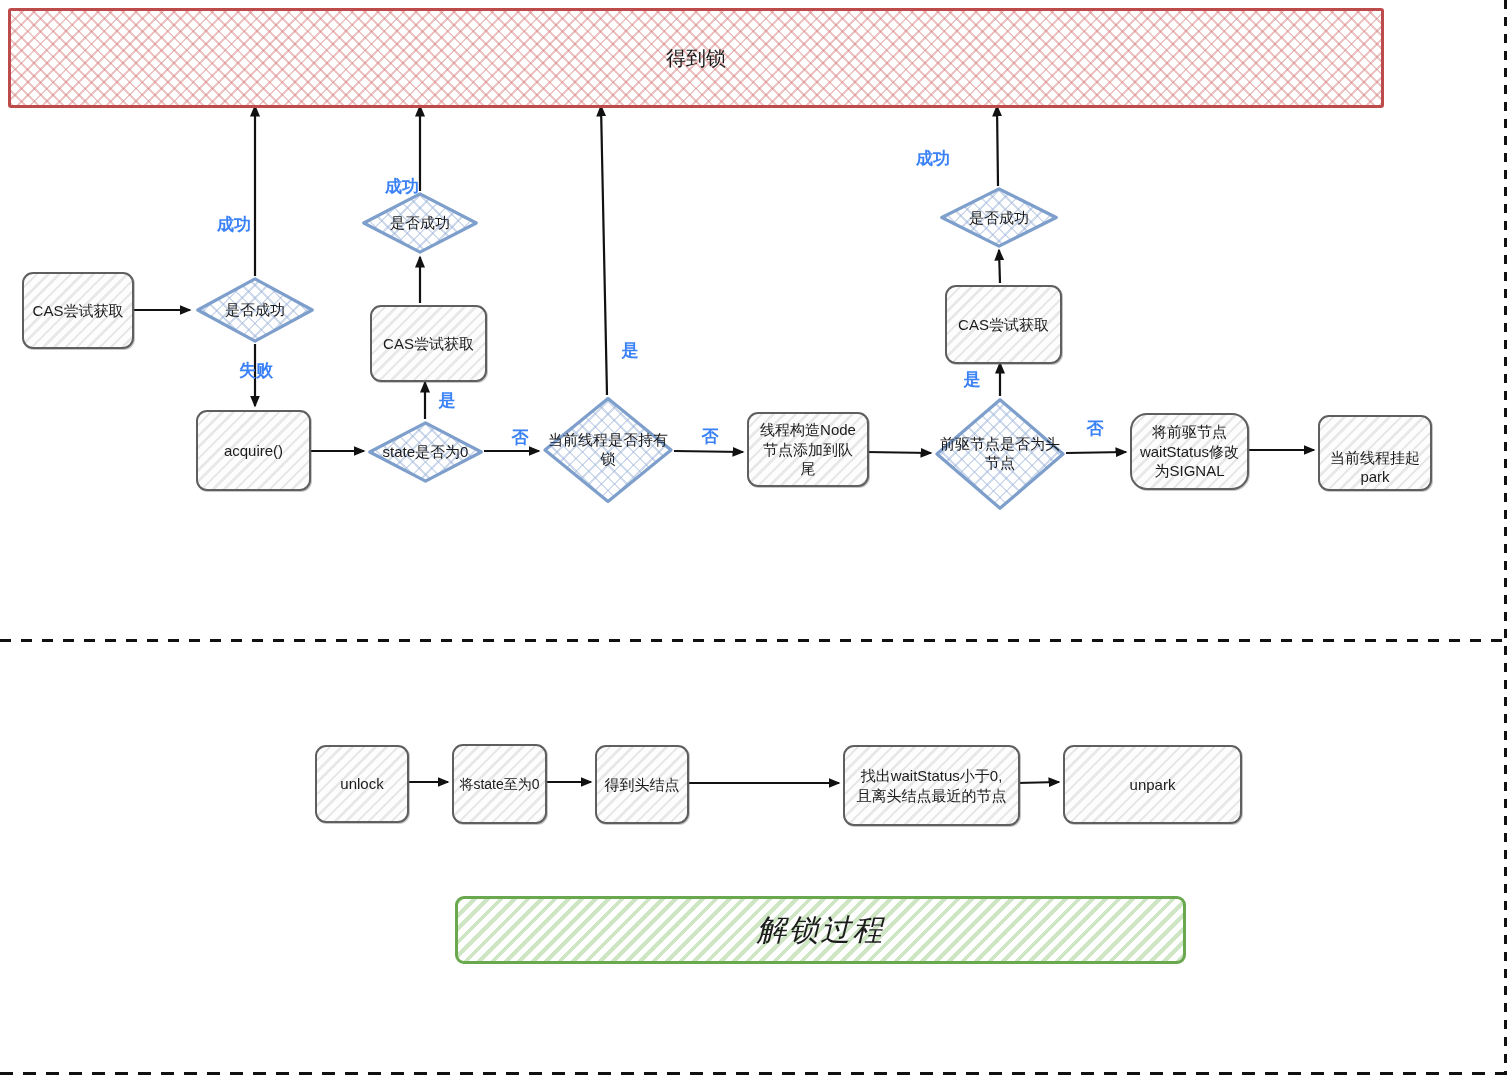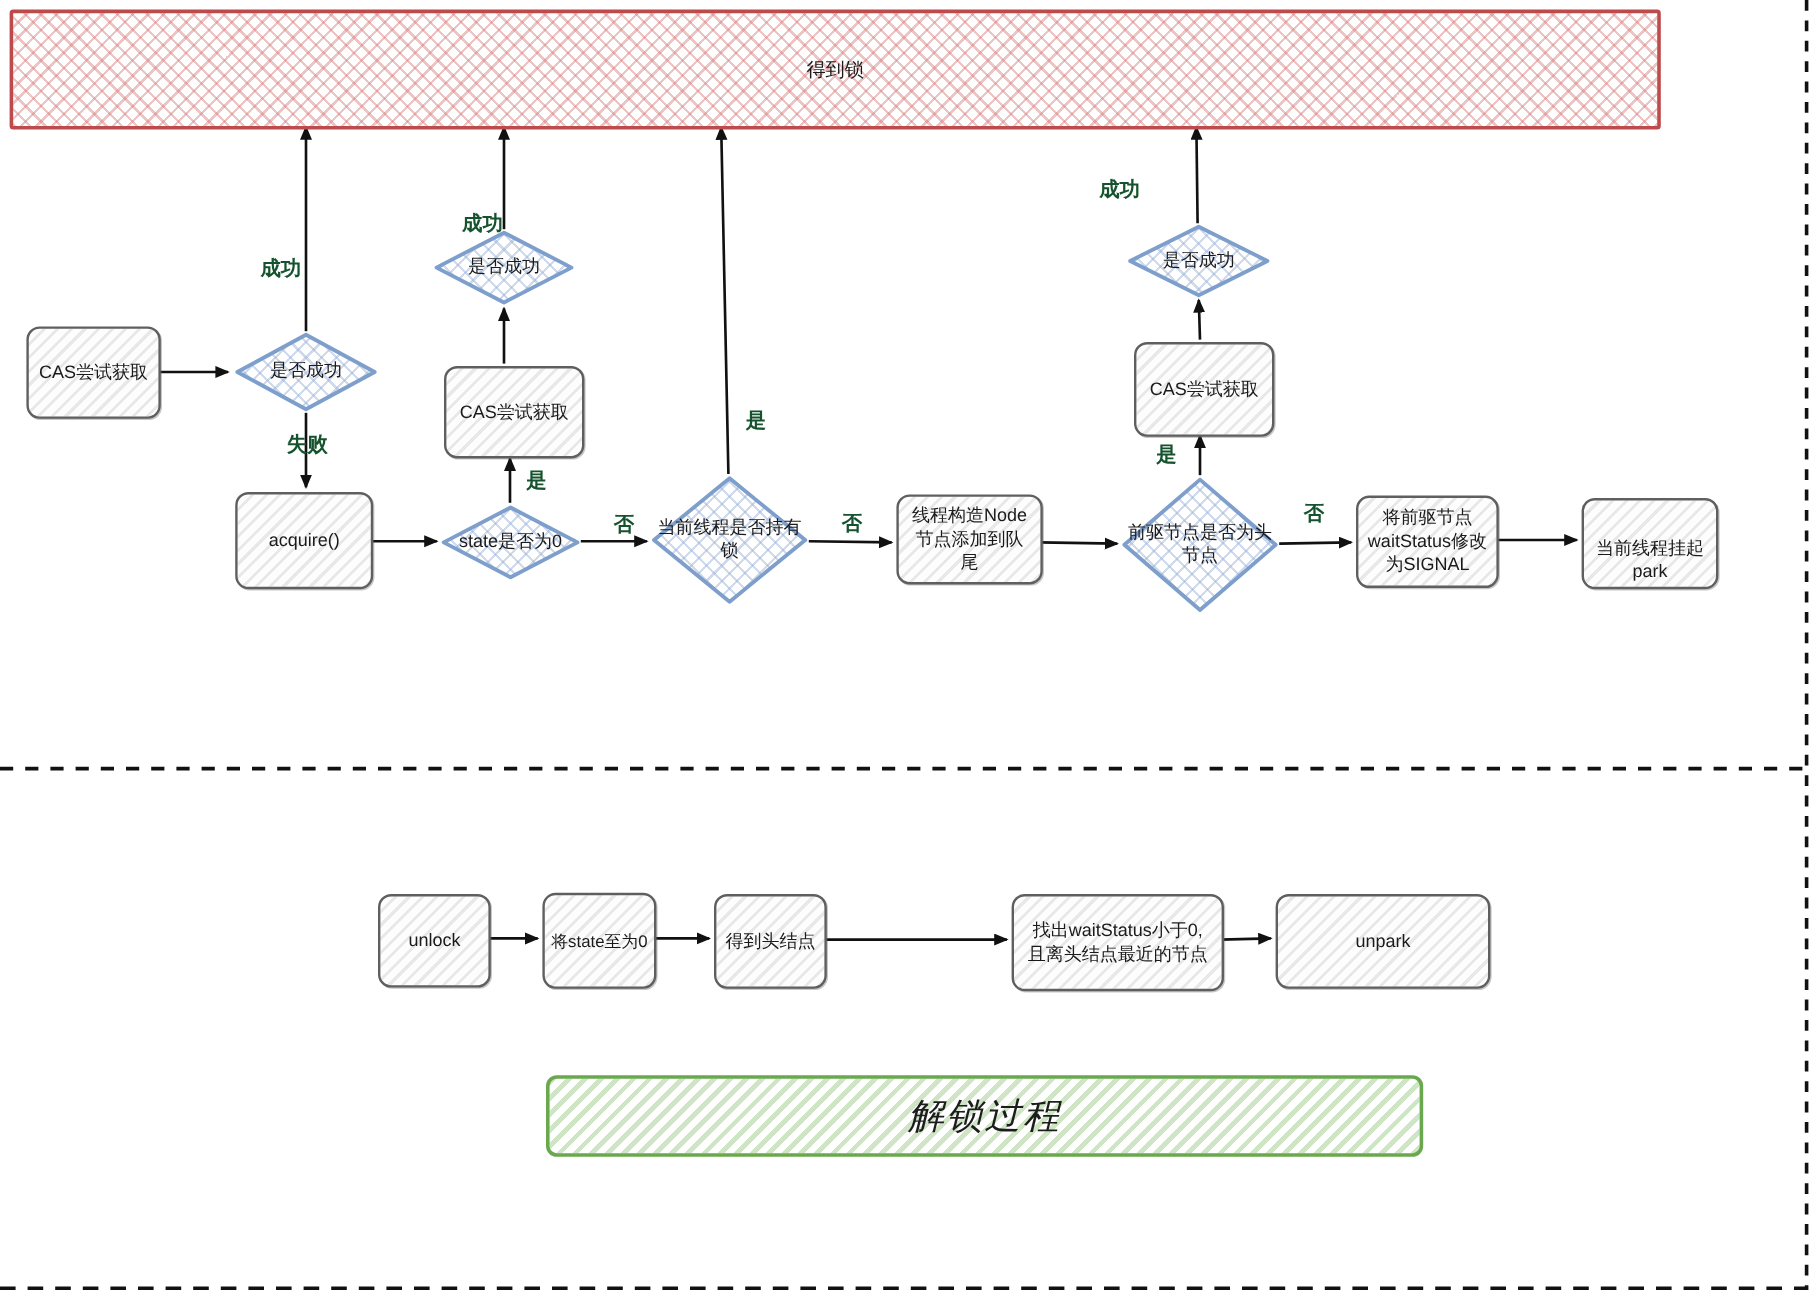--- a/index.html
+++ b/index.html
@@ -14,21 +14,21 @@
   
   .banner {
     position:absolute; z-index:2;
     border:3px solid #bd4b4b; border-radius:3px;
     background:
       repeating-linear-gradient(45deg,  rgba(214,116,116,0.42) 0 2px, transparent 2px 9px),
       repeating-linear-gradient(-45deg, rgba(214,116,116,0.42) 0 2px, transparent 2px 9px),
       #ffffff;
     display:flex; align-items:center; justify-content:center;
   }
-  .banner-label { font-size:16px; color:#1a1a1a; }
+  .banner-label { font-size:20px; color:#1a1a1a; }
 
   
   .gray-box {
     position:absolute; z-index:3;
     border:2.5px solid #5f5f5f; border-radius:11px;
     background:
       repeating-linear-gradient(135deg, rgba(125,125,125,0.16) 0 2.5px, transparent 2.5px 8px),
       #fdfdfd;
     box-shadow:1px 1px 0 rgba(95,95,95,0.35);
     display:flex; align-items:center; justify-content:center;
@@ -64,21 +64,21 @@
     background:
       repeating-linear-gradient(135deg, rgba(140,195,115,0.42) 0 4px, transparent 4px 9.5px),
       #ffffff;
     display:flex; align-items:center; justify-content:center;
   }
   .green-bar .section-title { font-size:30px; color:#1d1d1d; letter-spacing:2px; }
 
   
   .edge-label {
     position:absolute; z-index:4; transform:translate(-50%,-50%);
-    color:#14532d; font-size:17px; font-weight:600; white-space:nowrap;
+    color:#3b82f6; font-size:17px; font-weight:600; white-space:nowrap;
   }
 </style>
 </head>
 <body>
 
 <div id="canvas">
 
   <svg class="overlay" width="1512" height="1080">
     <defs>
       <marker id="ah" markerWidth="13" markerHeight="11" refX="10.5" refY="5" orient="auto" markerUnits="userSpaceOnUse">
@@ -178,21 +178,21 @@
   </div>
 
   <div class="diamond" style="left:940px;top:188px;width:118px;height:59px;">
     <div class="diamond-fill"></div>
     <svg class="diamond-border" viewBox="0 0 100 100" preserveAspectRatio="none">
         <polygon points="50,1.5 98.5,50 50,98.5 1.5,50"></polygon>
       </svg>
     <span class="node-label">是否成功</span>
   </div>
 
-  <div class="gray-box" style="left:1130px;top:413px;width:115px;height:73px;">
+  <div class="gray-box" style="left:1130px;top:413px;width:115px;height:73px;border-radius:17px;">
     <span class="node-label" style="width:108px;padding:0;">将前驱节点waitStatus修改为SIGNAL</span>
   </div>
 
   <div class="gray-box" style="left:1318px;top:415px;width:110px;height:72px;">
     <span class="node-label" style="width:100px;padding:0;margin-top:28px;">当前线程挂起park</span>
   </div>
 
   <div class="gray-box" style="left:315px;top:745px;width:90px;height:74px;">
     <span class="node-label">unlock</span>
   </div>

